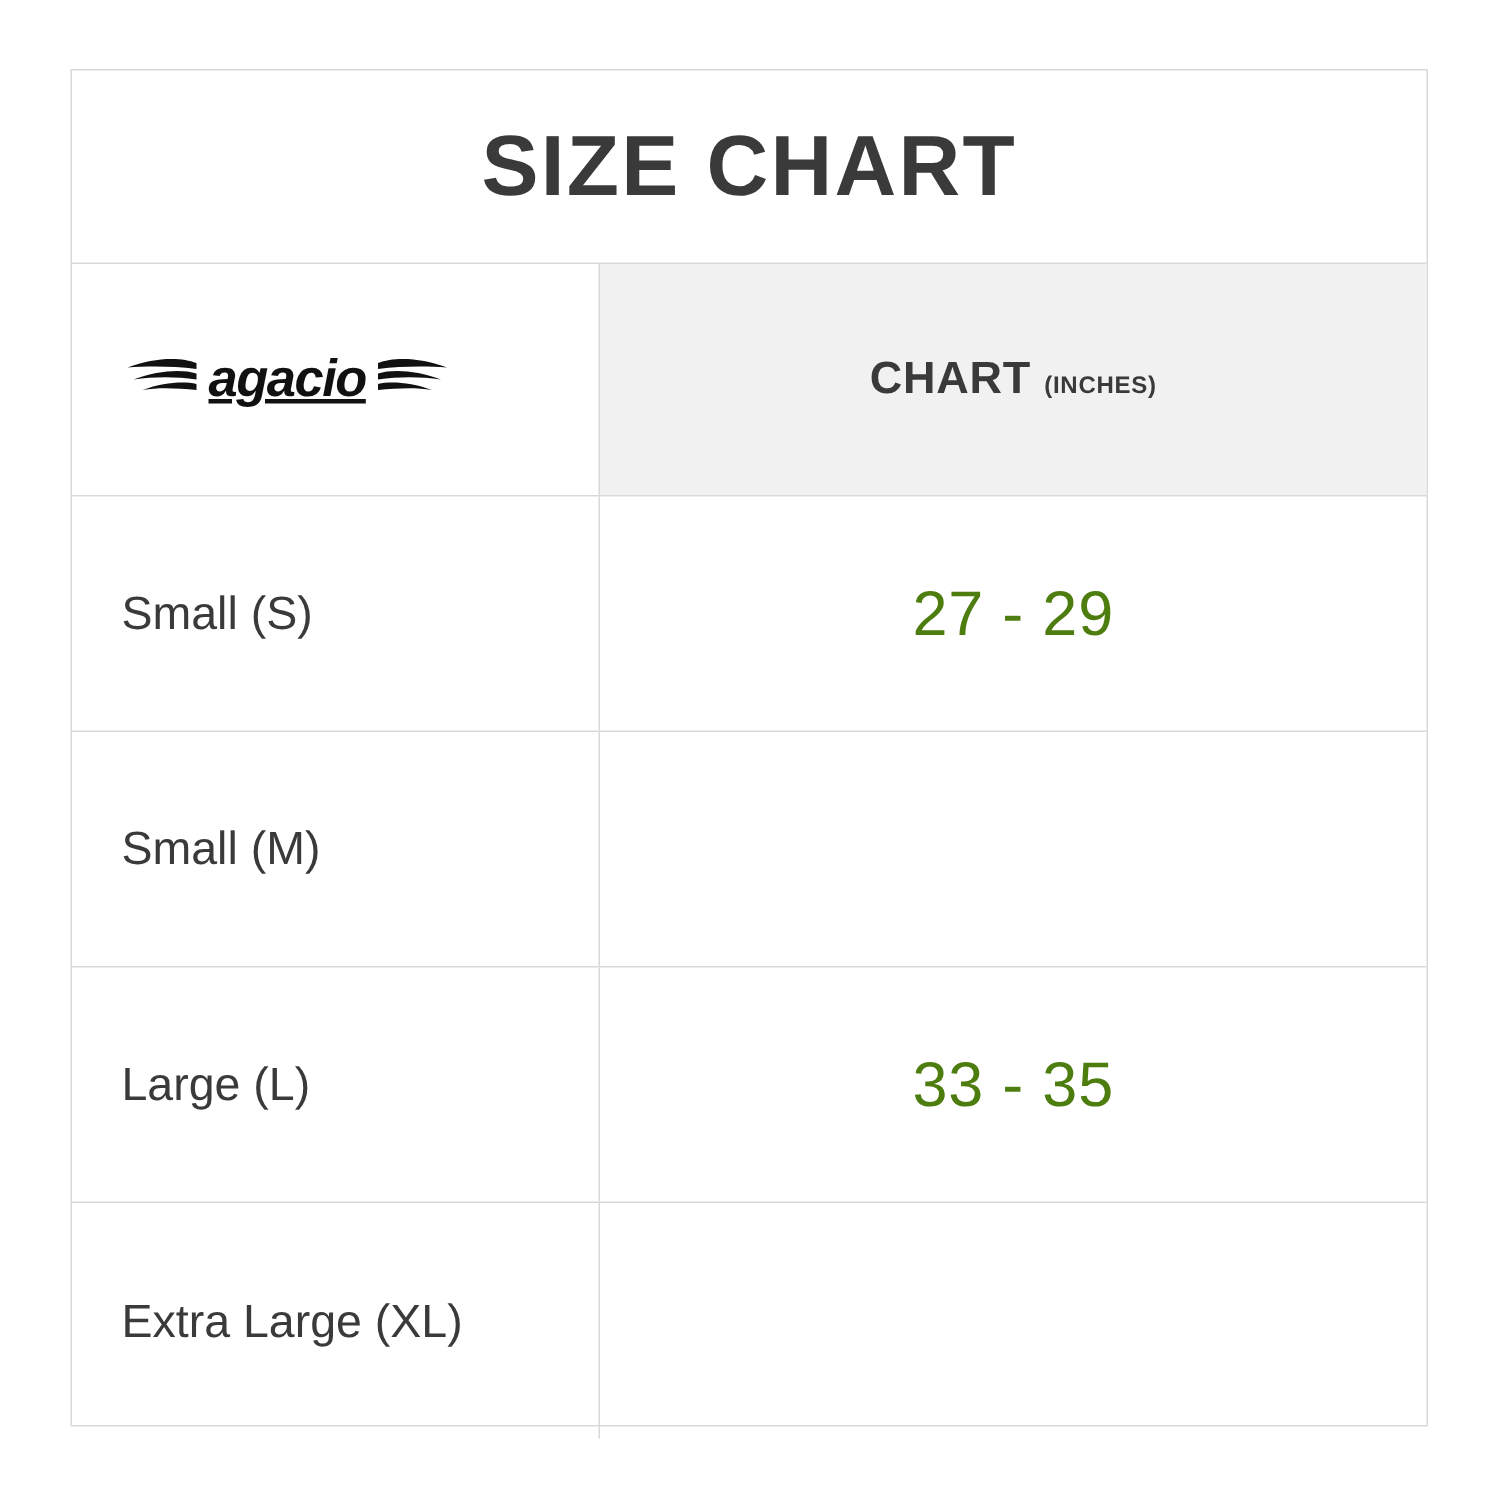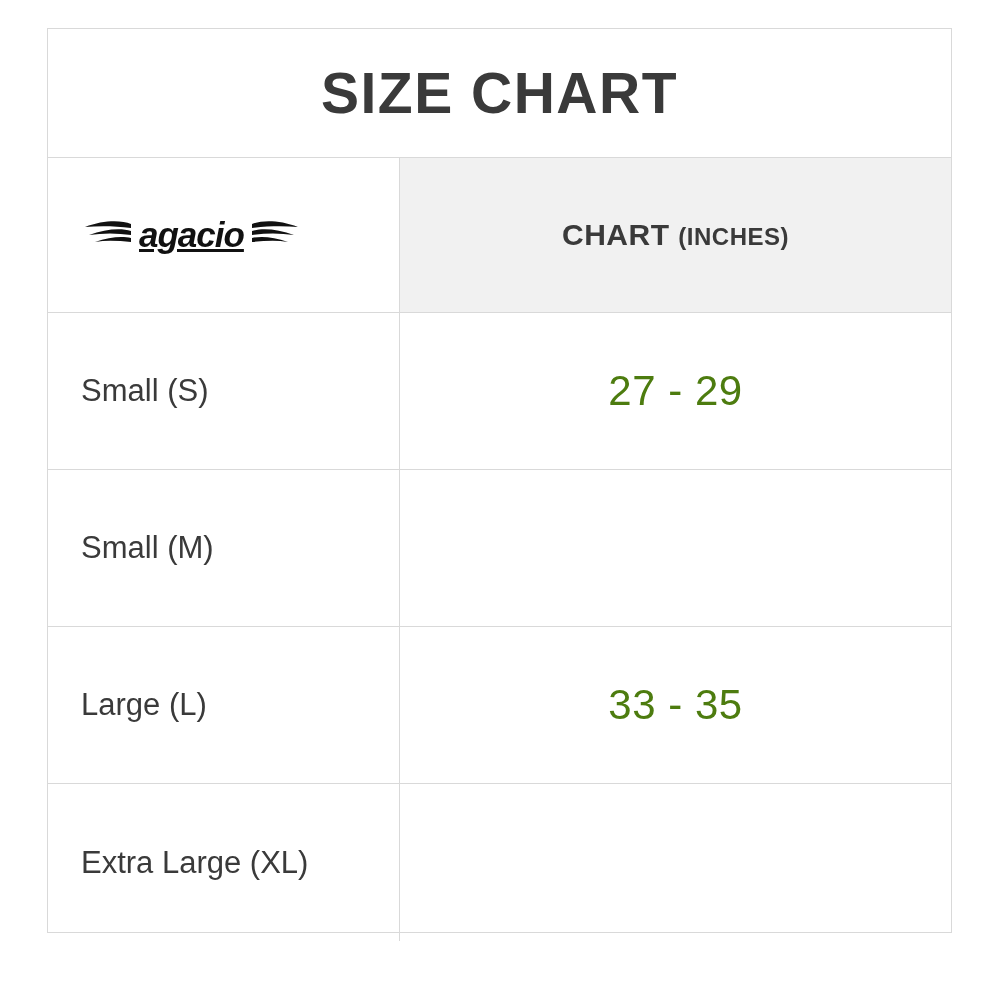--- a/index.html
+++ b/index.html
@@ -13,21 +13,21 @@
   .page {
     position: relative;
     width: 1000px;
     height: 1000px;
     background: #ffffff;
     box-sizing: border-box;
   }
   .chart-wrap {
     position: absolute;
     left: 47px;
-    top: 28px;
+    top: 46px;
     width: 905px;
     height: 905px;
     border: 1px solid #d9d9d9;
     box-sizing: border-box;
     background: #ffffff;
   }
   .title-row {
     height: 129px;
     border-bottom: 1px solid #d9d9d9;
     display: flex;
@@ -72,21 +72,21 @@
   .header-row .cell-right {
     background: #f1f1f1;
   }
   .header-label {
     font-size: 30px;
     font-weight: bold;
     color: #3a3a3a;
     letter-spacing: 0.5px;
   }
   .header-label .small {
-    font-size: 24px;
+    font-size: 16px;
   }
   .data-row {
     height: 157px;
   }
   .size-label {
     font-size: 31px;
     color: #3a3a3a;
   }
   .value-label {
     font-size: 42px;

